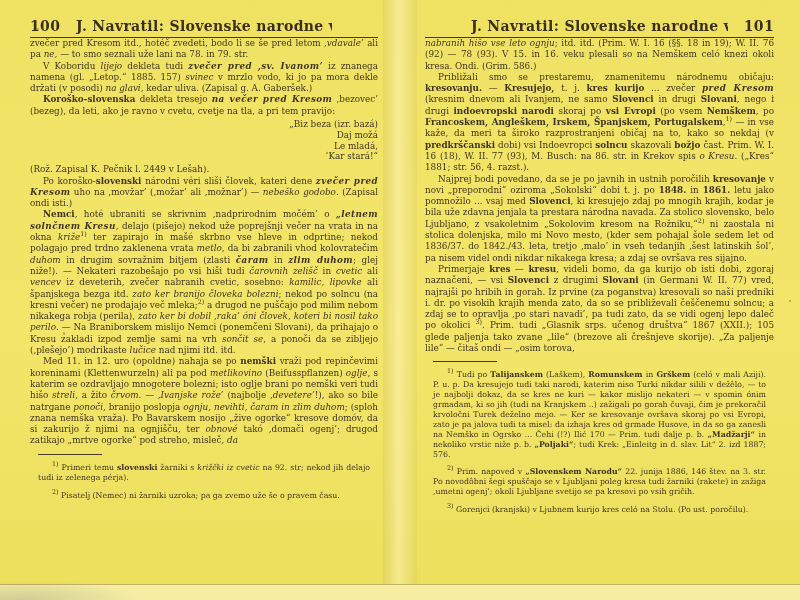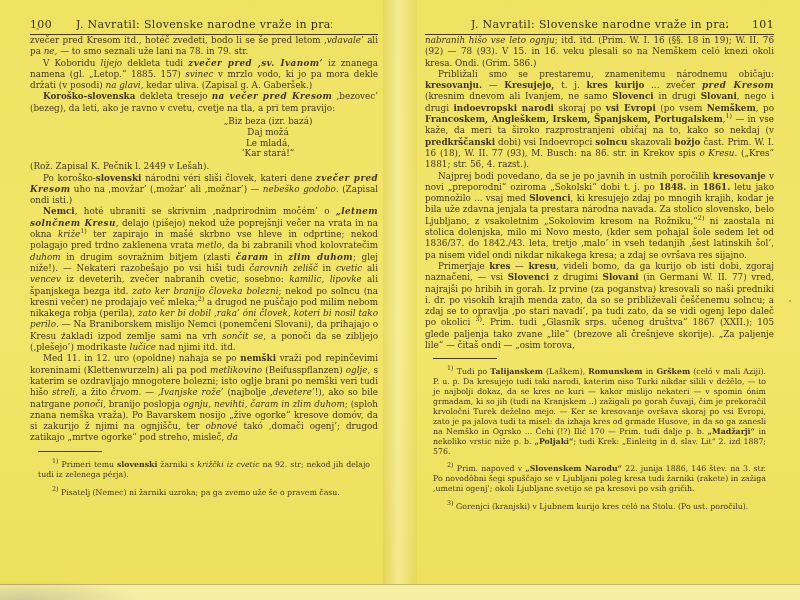--- a/index.html
+++ b/index.html
@@ -4,29 +4,29 @@
 <style>
   html,body{margin:0;padding:0;background:#888;}
   .spread{
     position:relative;width:800px;height:600px;overflow:hidden;
     background:linear-gradient(180deg,#efe263 0%,#f2e569 55%,#ede05e 96%,#ecdf5c 100%);
     font-family:"DejaVu Serif", serif;color:#42351f;
   }
   .page{position:absolute;top:0;height:600px;box-sizing:border-box;}
   .page.left{left:0;width:400px;padding:18px 22px 0 30px;}
   .page.right{left:400px;width:400px;padding:18px 26px 0 25px;}
-  .header{display:flex;align-items:flex-start;font-size:11px;font-weight:normal;letter-spacing:.35px;color:#3a2f18;}
+  .header{display:flex;align-items:flex-start;font-size:14px;font-weight:bold;letter-spacing:.35px;color:#3a2f18;}
   .header .num{width:46px;}
   .page.right .header .num{text-align:right;}
   .header .title{flex:1;text-align:center;white-space:nowrap;overflow:hidden;}
   .rule{border-bottom:1.7px solid #463920;margin-top:3px;}
   .body{margin-top:0;font-size:8.8px;line-height:11.3px;text-align:justify;}
   .para{margin:0;}
   .para.indent{text-indent:13px;}
-  .verse{margin:2px 0 2px 128px;line-height:10.8px;text-align:center;}
+  .verse{margin:2px 0 2px 128px;line-height:10.8px;text-align:right;}
   .verse-line{white-space:nowrap;}
   .b{font-weight:bold;}
   .i{font-style:italic;}
   .bi{font-weight:bold;letter-spacing:.4px;}
   sup{font-size:6.4px;line-height:0;}
   .fnsep{width:64px;border-top:1px solid #463920;margin:7px 0 4px 8px;}
   .footnotes{font-size:7.8px;line-height:9.9px;text-align:justify;}
   .footnote{margin:8px;text-indent:14px;}
   .gutter{
     position:absolute;left:383px;top:0;width:34px;height:600px;pointer-events:none;

